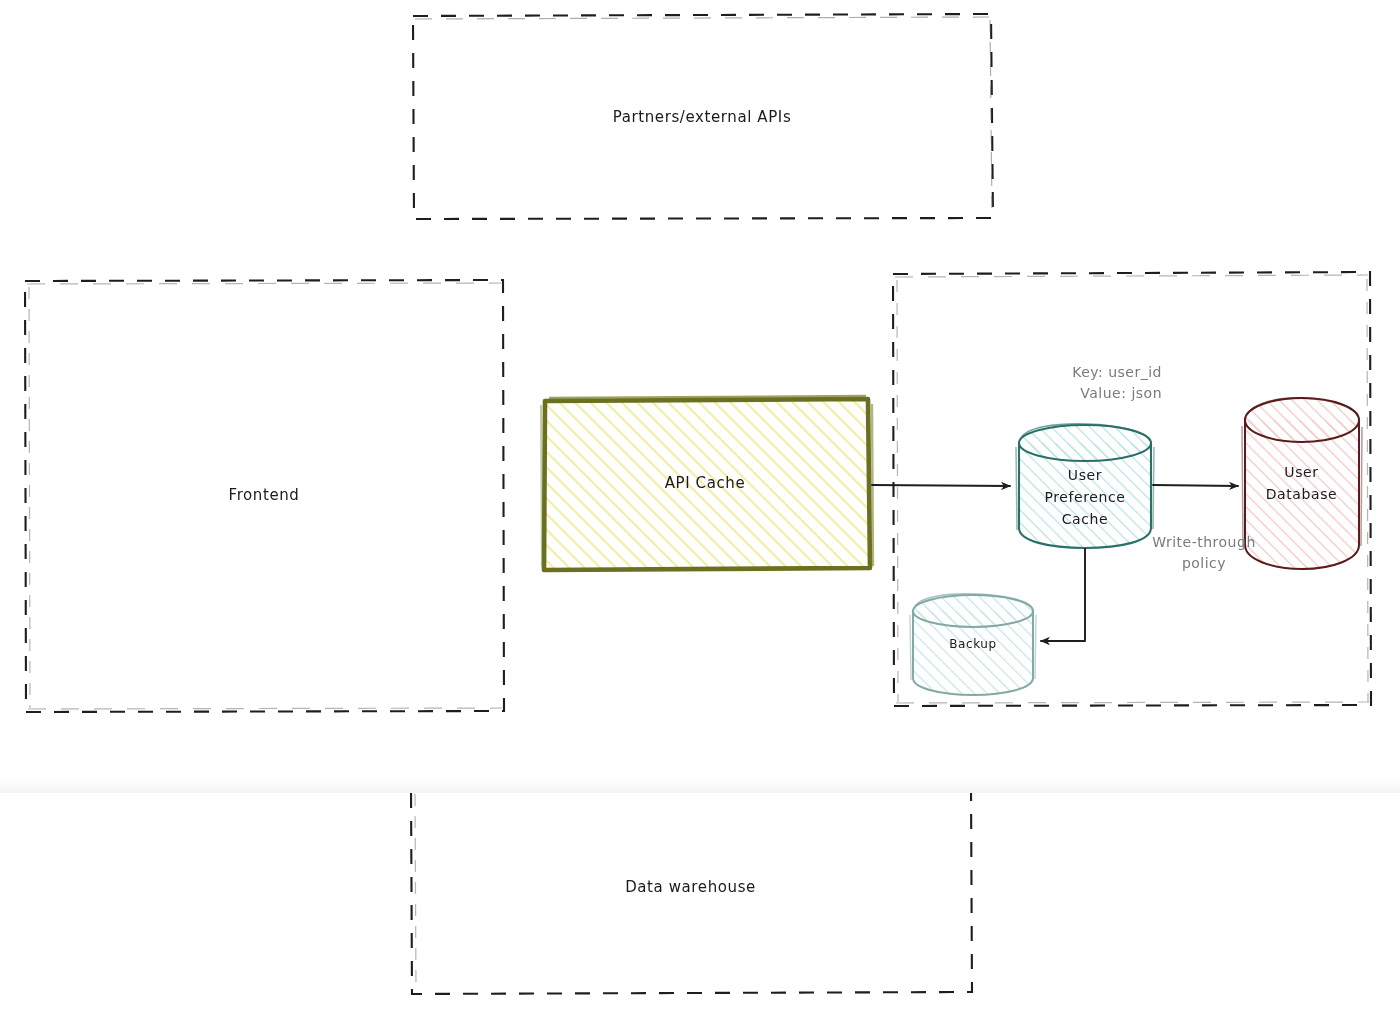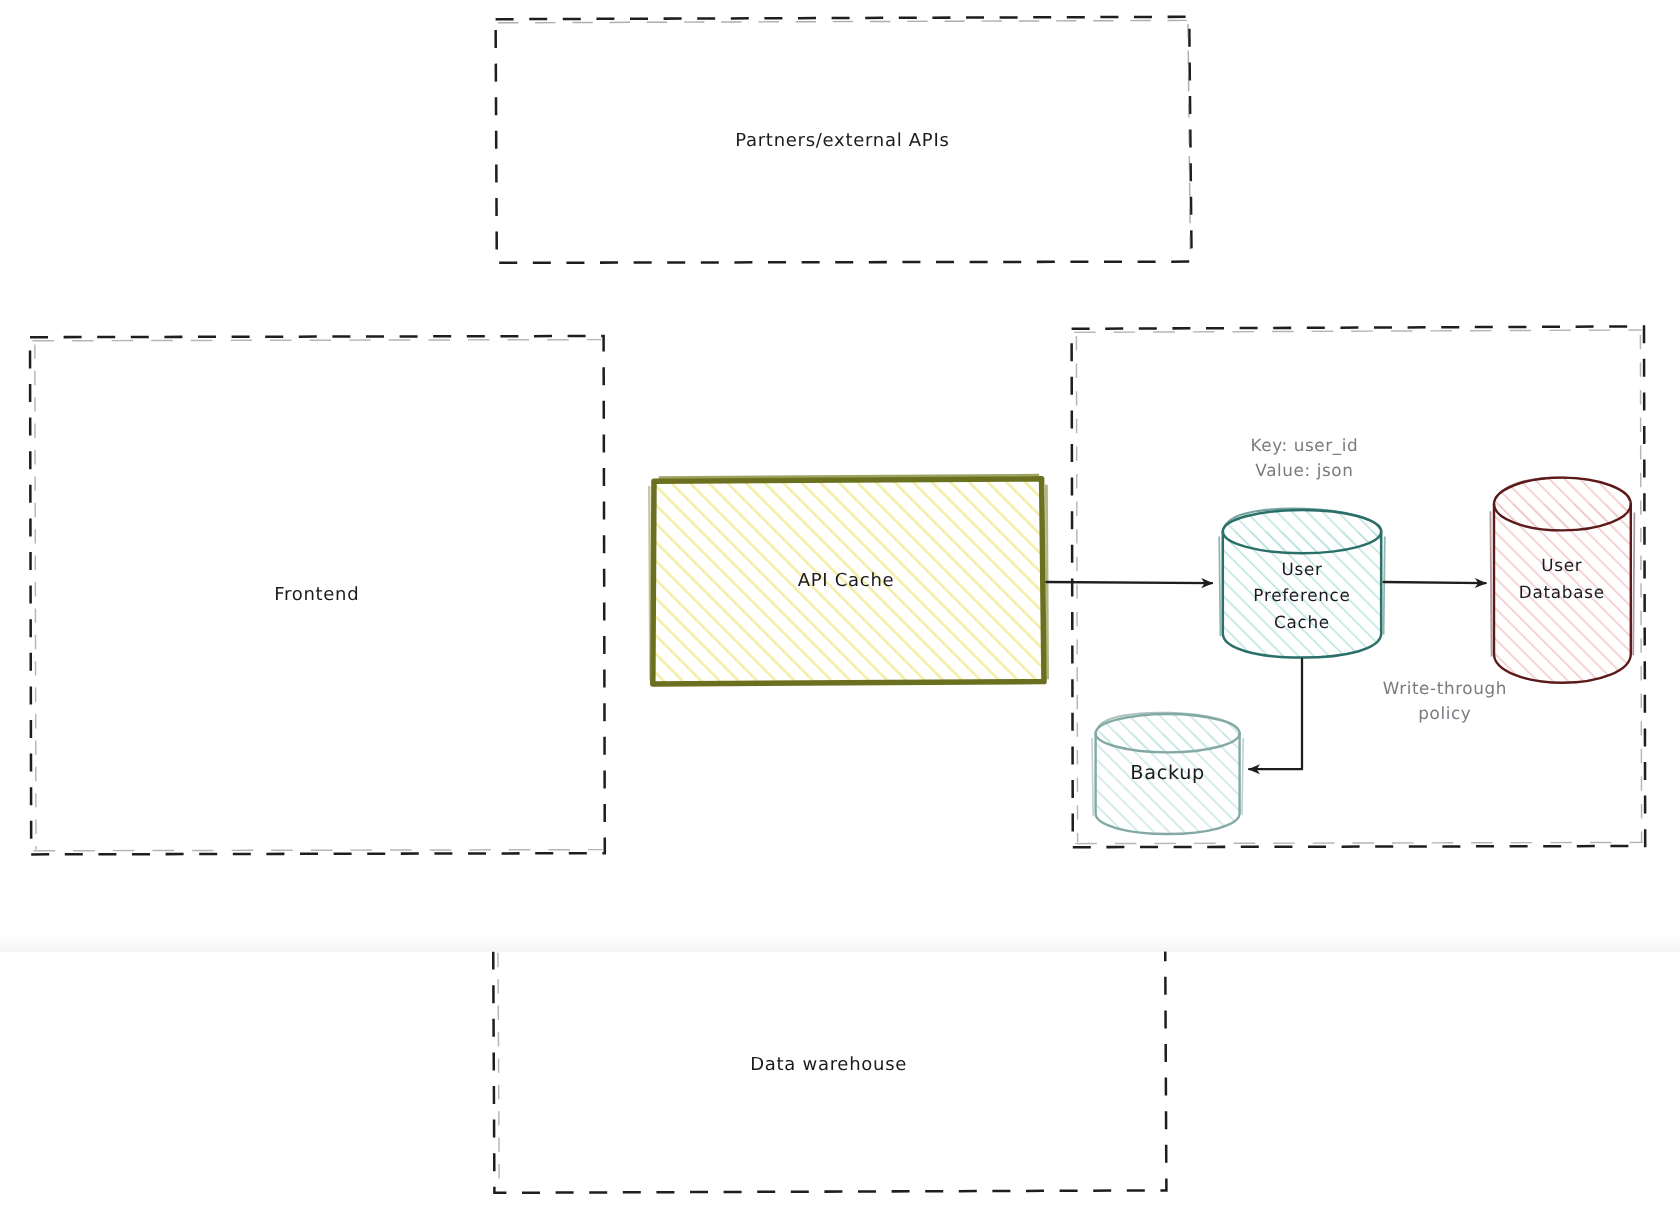--- a/index.html
+++ b/index.html
@@ -170,23 +170,23 @@
 
   <div class="node-label" style="left:540px; top:472px; width:330px;">API Cache</div>
 
   <div class="node-label" style="left:1018px; top:464px; width:134px; font-size:14px; line-height:22px;">User
 Preference
 Cache</div>
 
   <div class="node-label" style="left:1243px; top:461px; width:117px; font-size:14px; line-height:22px;">User
 Database</div>
 
-  <div class="node-label" style="left:912px; top:633px; width:122px; font-size:16px;">Backup</div>
+  <div class="node-label" style="left:912px; top:633px; width:122px; font-size:12px;">Backup</div>
 
-  <div class="annot-label" style="left:1012px; top:362px; width:150px;">Key: user_id
+  <div class="annot-label" style="left:1012px; top:362px; width:150px;text-align:right;">Key: user_id
 Value: json</div>
 
-  <div class="annot-label" style="left:1124px; top:564px; width:160px;">Write-through
+  <div class="annot-label" style="left:1124px; top:532px; width:160px;">Write-through
 policy</div>
 
   <div class="bottom-bar"></div>
 
 </div>
 
 </body></html>

